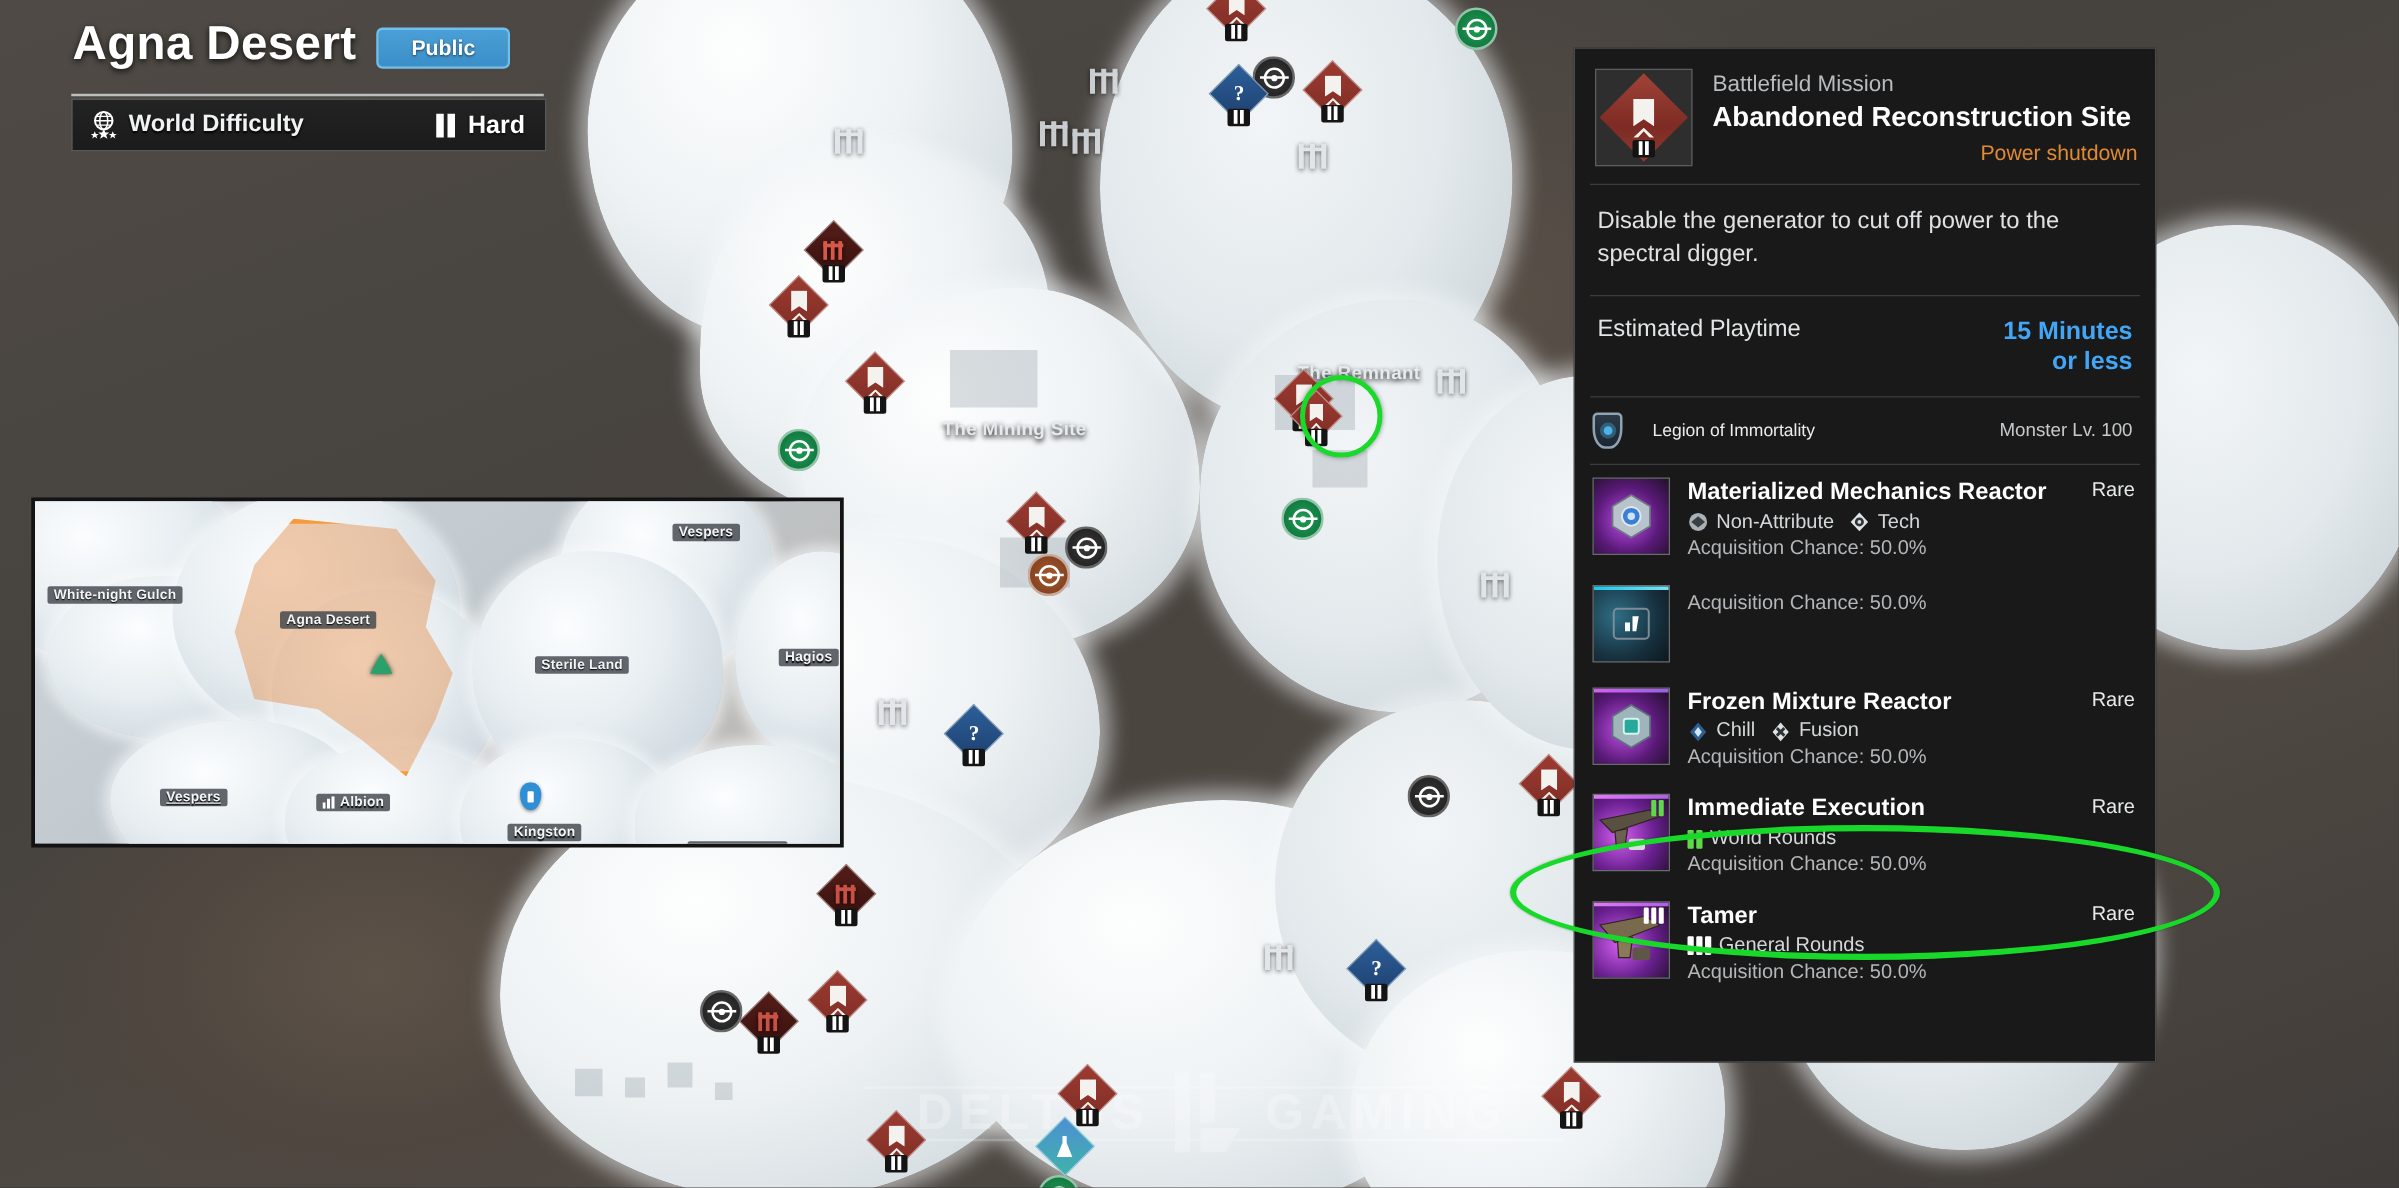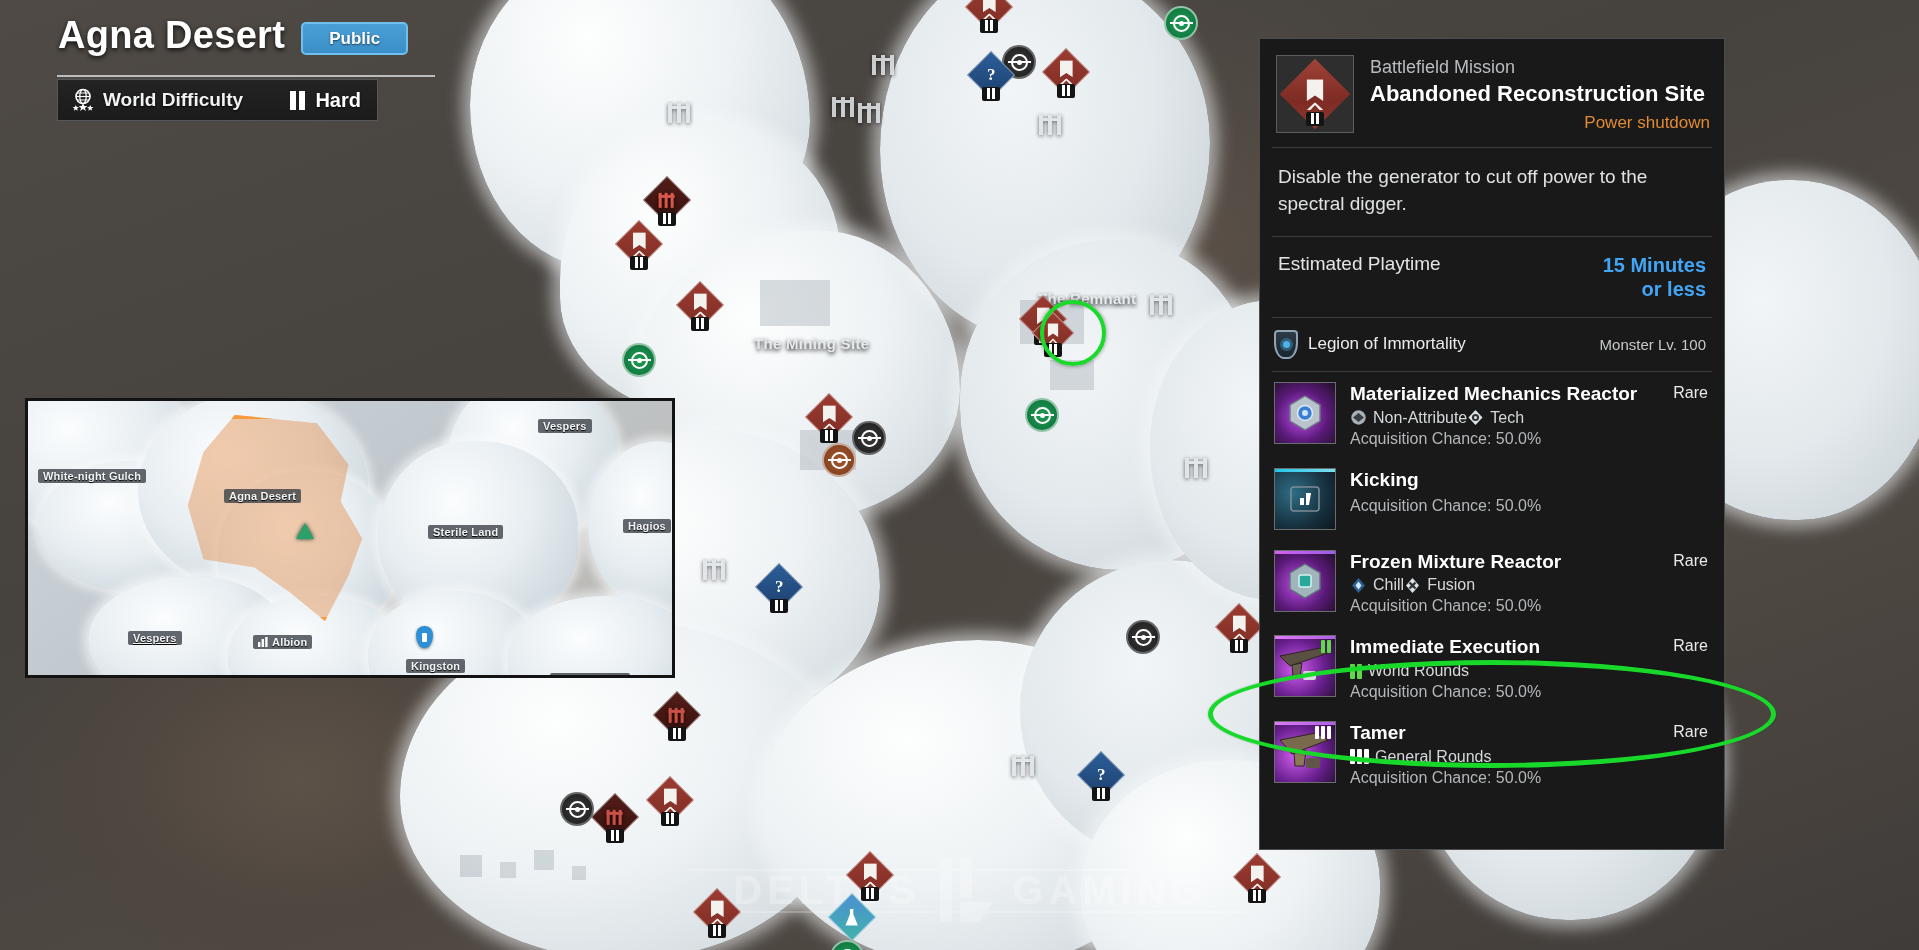--- a/index.html
+++ b/index.html
@@ -43,21 +43,21 @@
   }
   .public-badge {
     margin-top:6px;
     background:linear-gradient(180deg,#4a9fd6 0%, #3b8fc8 100%);
     border:2px solid #6fc0ee;
     border-radius:5px;
     color:#ffffff; font-size:17px; font-weight:bold;
     padding:5px 26px; line-height:1.15;
     text-shadow:0 1px 2px rgba(0,0,0,0.6);
   }
-  .diff-wrap { margin:18px 0 0 57px; width:321px; }
+  .diff-wrap { margin:18px 0 0 57px; width:380px; }
   .diff-tick { height:2px; background:rgba(225,228,230,0.75); width:378px; margin-bottom:2px;}
   .diff-bar {
     display:flex; align-items:center; justify-content:space-between;
     background:linear-gradient(180deg,#232323 0%, #1b1b1b 100%);
     border:1px solid #55575a;
     height:42px; padding:0 16px 0 14px;
   }
   .diff-left { display:flex; align-items:center; gap:9px; }
   .diff-label { color:#f1f2f3; font-size:19px; font-weight:bold; text-shadow:0 1px 2px #000; }
   .diff-right { display:flex; align-items:center; gap:10px;padding-left:32px; }
@@ -204,35 +204,35 @@
   .p-row-value{ color:#42a5f5; font-size:20px; font-weight:bold; text-align:right; line-height:1.2;}
   .p-faction{ display:flex; align-items:center; justify-content:space-between; padding:12px 18px 12px 14px;}
   .p-faction-left{display:flex;align-items:center;gap:10px;}
   .shield{
     width:24px;height:29px; background:linear-gradient(180deg,#2b3a47 0%,#1b2730 100%);
     border:2px solid #8fa3b3; border-radius:4px 4px 10px 10px/4px 4px 16px 16px;
     display:flex;align-items:center;justify-content:center;
   }
   .shield i{ width:7px;height:7px;border-radius:50%;background:#4db2e8;
     box-shadow:0 0 0 3px rgba(77,178,232,.35); display:block; }
-  .p-faction-name{ color:#e9ebec; font-size:17px; }
+  .p-faction-name{ color:#e9ebec; font-size:14px;margin-left:14px; }
   .p-monster{ color:#c6c9cb; font-size:15px; }
 
   .rewards{ flex:1; overflow:hidden; }
   .reward{ display:flex; gap:14px; padding:10px 16px 10px 14px; align-items:flex-start; position:relative;}
   .rw-thumb{
     width:62px;height:62px;flex:0 0 62px;border:1px solid #6a6c6e; position:relative;
     display:flex;align-items:center;justify-content:center; overflow:hidden;
   }
   .rw-thumb .topbar{ position:absolute;left:0;right:0;top:0;height:3px; }
   .rw-thumb .glyph{ position:absolute; right:4px; top:4px; display:flex; gap:2px; }
   .rw-thumb .glyph b{ display:block;width:4px;height:13px;background:#5fd94a;border-radius:1px;}
   .rw-body{ flex:1; min-width:0; }
   .rw-name{ color:#ffffff; font-size:19px; font-weight:bold; line-height:1.25; }
-  .rw-tags{ display:flex; align-items:center; gap:0; margin-top:3px; flex-wrap:wrap;}
+  .rw-tags{ display:flex; align-items:center; gap:12px; margin-top:3px; flex-wrap:wrap;}
   .rw-tag{ display:flex;align-items:center;gap:6px; color:#d5d8da; font-size:16px;}
   .rw-chance{ color:#b4b7ba; font-size:16px; margin-top:3px; }
   .rw-rarity{ color:#e7e9ea; font-size:16px; flex:0 0 auto; padding-top:2px;}
   .tagicon{ width:17px;height:17px;display:inline-block;flex:0 0 17px;}
   .rounds{ display:flex; gap:2px; align-items:flex-end;}
   .rounds b{ display:block;width:5px;height:15px;background:#5fd94a;border-radius:1px;}
 
   .hl-ellipse{
     position:absolute; border:5px solid #18d92a; border-radius:50%;
     z-index:90; pointer-events:none; box-shadow:0 0 2px rgba(0,0,0,.3);
@@ -756,21 +756,20 @@
 
       <div class="reward">
         <div class="rw-thumb" style="background:radial-gradient(circle at 30% 40%,#2e6e86 0%,#17313f 60%,#0d171d 100%);">
           <div class="topbar" style="background:linear-gradient(90deg,#22c5e8,#7ae1ee);"></div>
           <svg width="34" height="30" viewBox="0 0 34 30">
               <rect x="3" y="3" width="28" height="24" rx="3" fill="none" stroke="#7d8c96" stroke-width="1.6"></rect>
               <path d="M12 21 L12 14 L16 14 L16 21 Z M18 21 L18 9 L23 9 L21 21 Z" fill="#fff"></path>
             </svg>
         </div>
         <div class="rw-body">
-          <div class="rw-name">Kicking</div>
           <div class="rw-chance" style="margin-top:6px;">Acquisition Chance: 50.0%</div>
         </div>
         <div class="rw-rarity"></div>
       </div>
 
       <div class="reward">
         <div class="rw-thumb" style="background:radial-gradient(circle at 40% 55%,#c04fe8 0%,#5a1a78 55%,#1d0f24 100%);">
           <div class="topbar" style="background:linear-gradient(90deg,#d45ff0,#9a5fe8);"></div>
           <svg width="46" height="40" viewBox="0 0 46 40">
               <polygon points="23,3 38,12 38,28 23,37 8,28 8,12" fill="#9fb5bb" stroke="#5d737a" stroke-width="1.4"></polygon>

